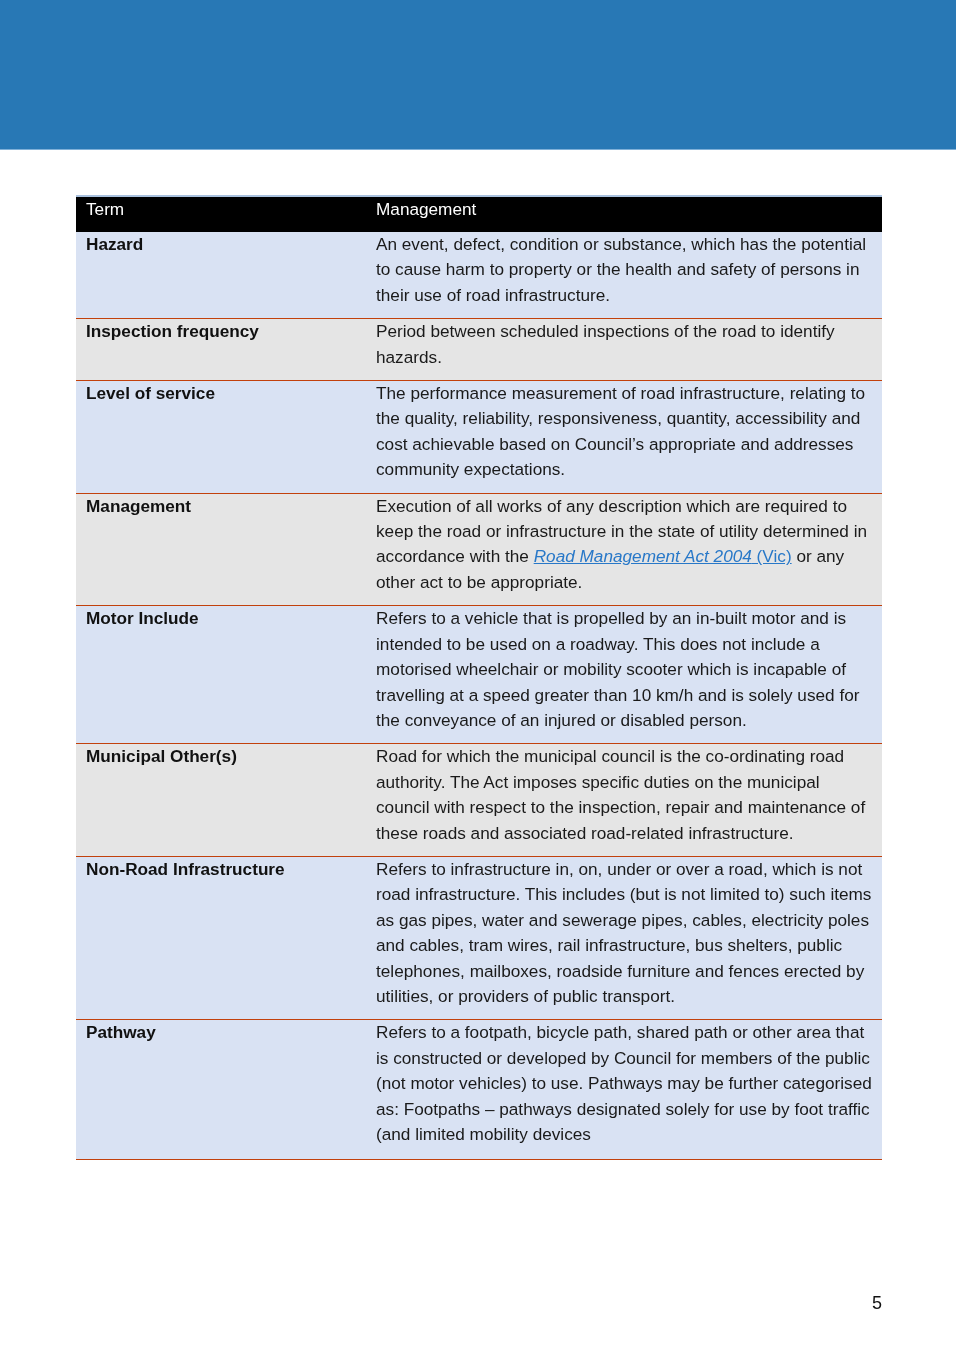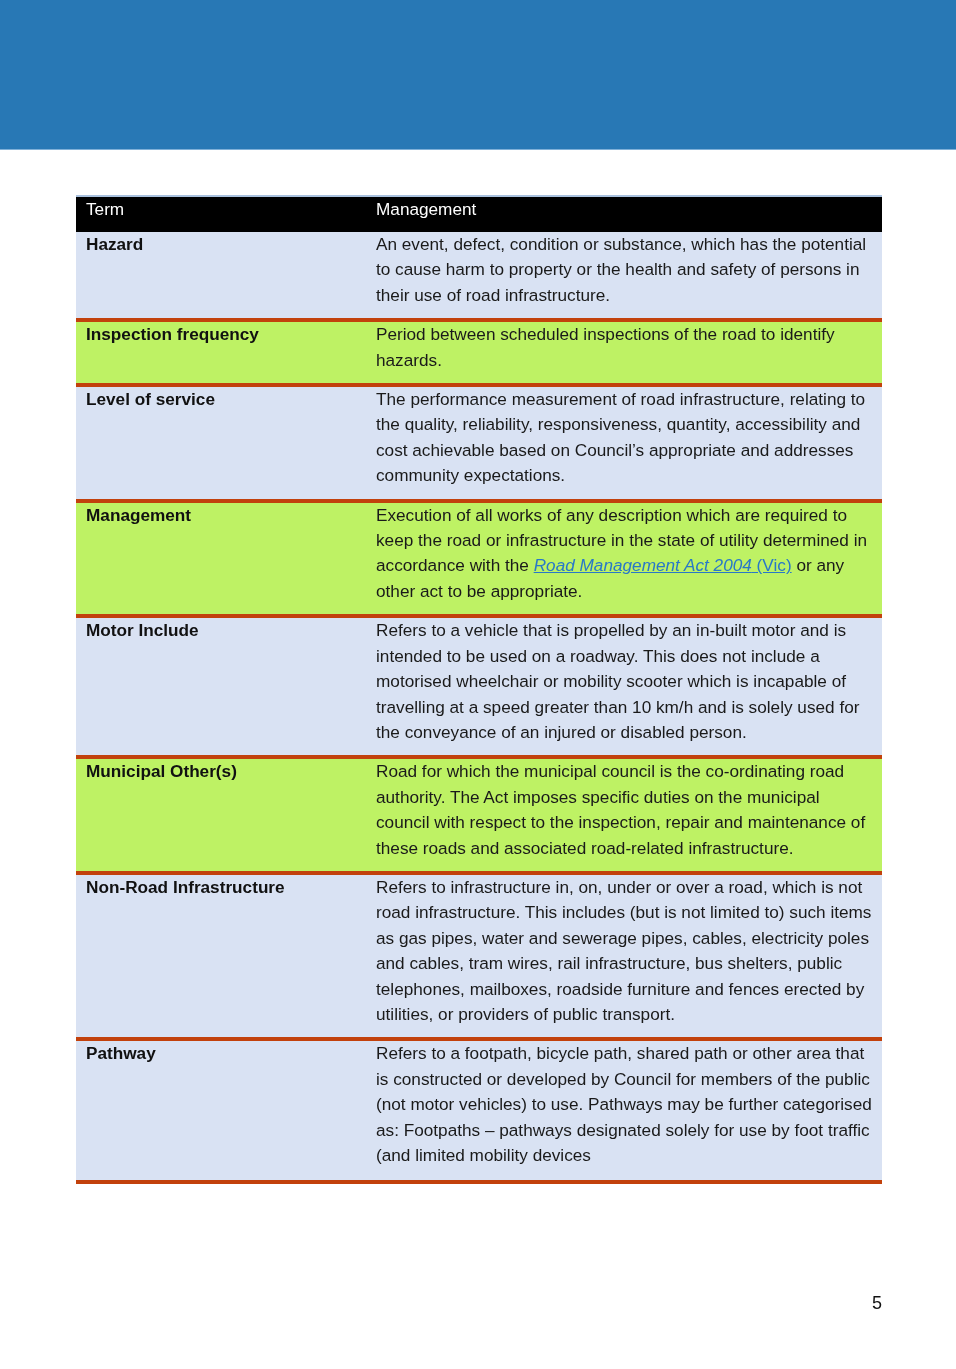--- a/index.html
+++ b/index.html
@@ -13,24 +13,24 @@
     border-collapse: collapse; table-layout: fixed;
     font-size: 17.2px; line-height: 25.4px;
   }
   table.glossary col.c1 { width: 290px; }
   table.glossary col.c2 { width: 516px; }
   thead th {
     background: #000000; color: #ffffff; font-weight: normal; text-align: left;
     vertical-align: top; padding: 0 8px 0 10px; height: 35px; line-height: 24px;
     border-top: 2px solid #a9c1de;
   }
-  tbody td { vertical-align: top; padding: 0 8px 10px 10px; border-bottom: 4px solid #c2410c; }
+  tbody td { vertical-align: top; padding: 0 8px 10px 10px; border-bottom: 1px solid #c2410c; }
   tbody td.term { font-weight: bold; color: #111; }
   tbody tr.shade td { background: #d9e2f3; }
-  tbody tr.plain td { background: #bef264; }
+  tbody tr.plain td { background: #e5e5e5; }
   tbody tr:last-child td { padding-bottom: 12px; }
   a.act { color: #2878c8; text-decoration: underline; }
   a.act .it { font-style: italic; }
   .page-number { position: absolute; left: 860px; top: 1293px; width: 22px; text-align: right; font-size: 18px; color: #111; }
 </style>
 </head>
 <body>
 
 <div class="banner"></div>
 

